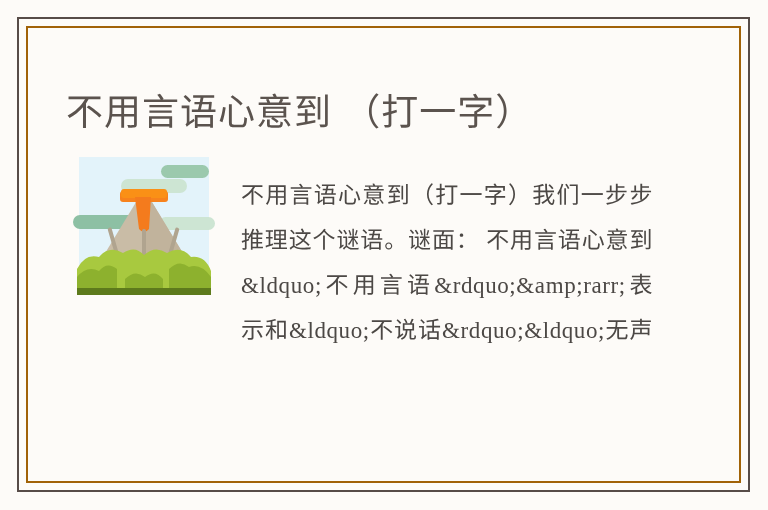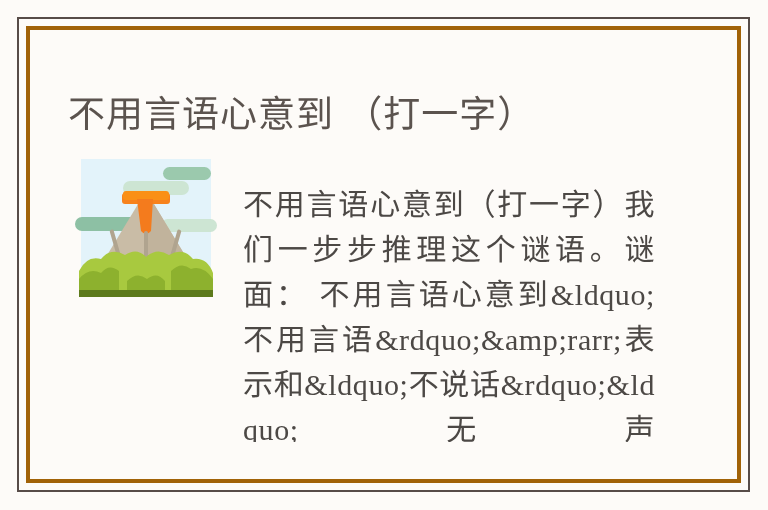--- a/index.html
+++ b/index.html
@@ -26,21 +26,21 @@
     border: 2px solid #574c48;
     background: #fdfbf8;
   }
   #page-frame-inner {
     position: absolute;
     left: 7px;
     top: 7px;
     right: 7px;
     bottom: 7px;
     box-sizing: border-box;
-    border: 4px solid #a16207;
+    border: 2px solid #a16207;
     background: #fdfbf8;
   }
 
   
   #article-title {
     position: absolute;
     left: 38px;
     top: 37px;
     right: 30px;
     font-size: 37px;
@@ -81,21 +81,21 @@
   
   #article-paragraph {
     position: absolute;
     left: 175px;
     top: 0px;
     width: 412px;
     height: 260px;
     overflow: hidden;
     color: #4c4845;
     font-family: "Liberation Serif", serif;
-    font-size: 30px;
+    font-size: 23px;
     line-height: 45px;
     text-align: justify;
     text-justify: inter-character;
     letter-spacing: 0.6px;
     word-break: break-all;
     text-align-last: justify;
   }
 </style>
 </head>
 <body>

